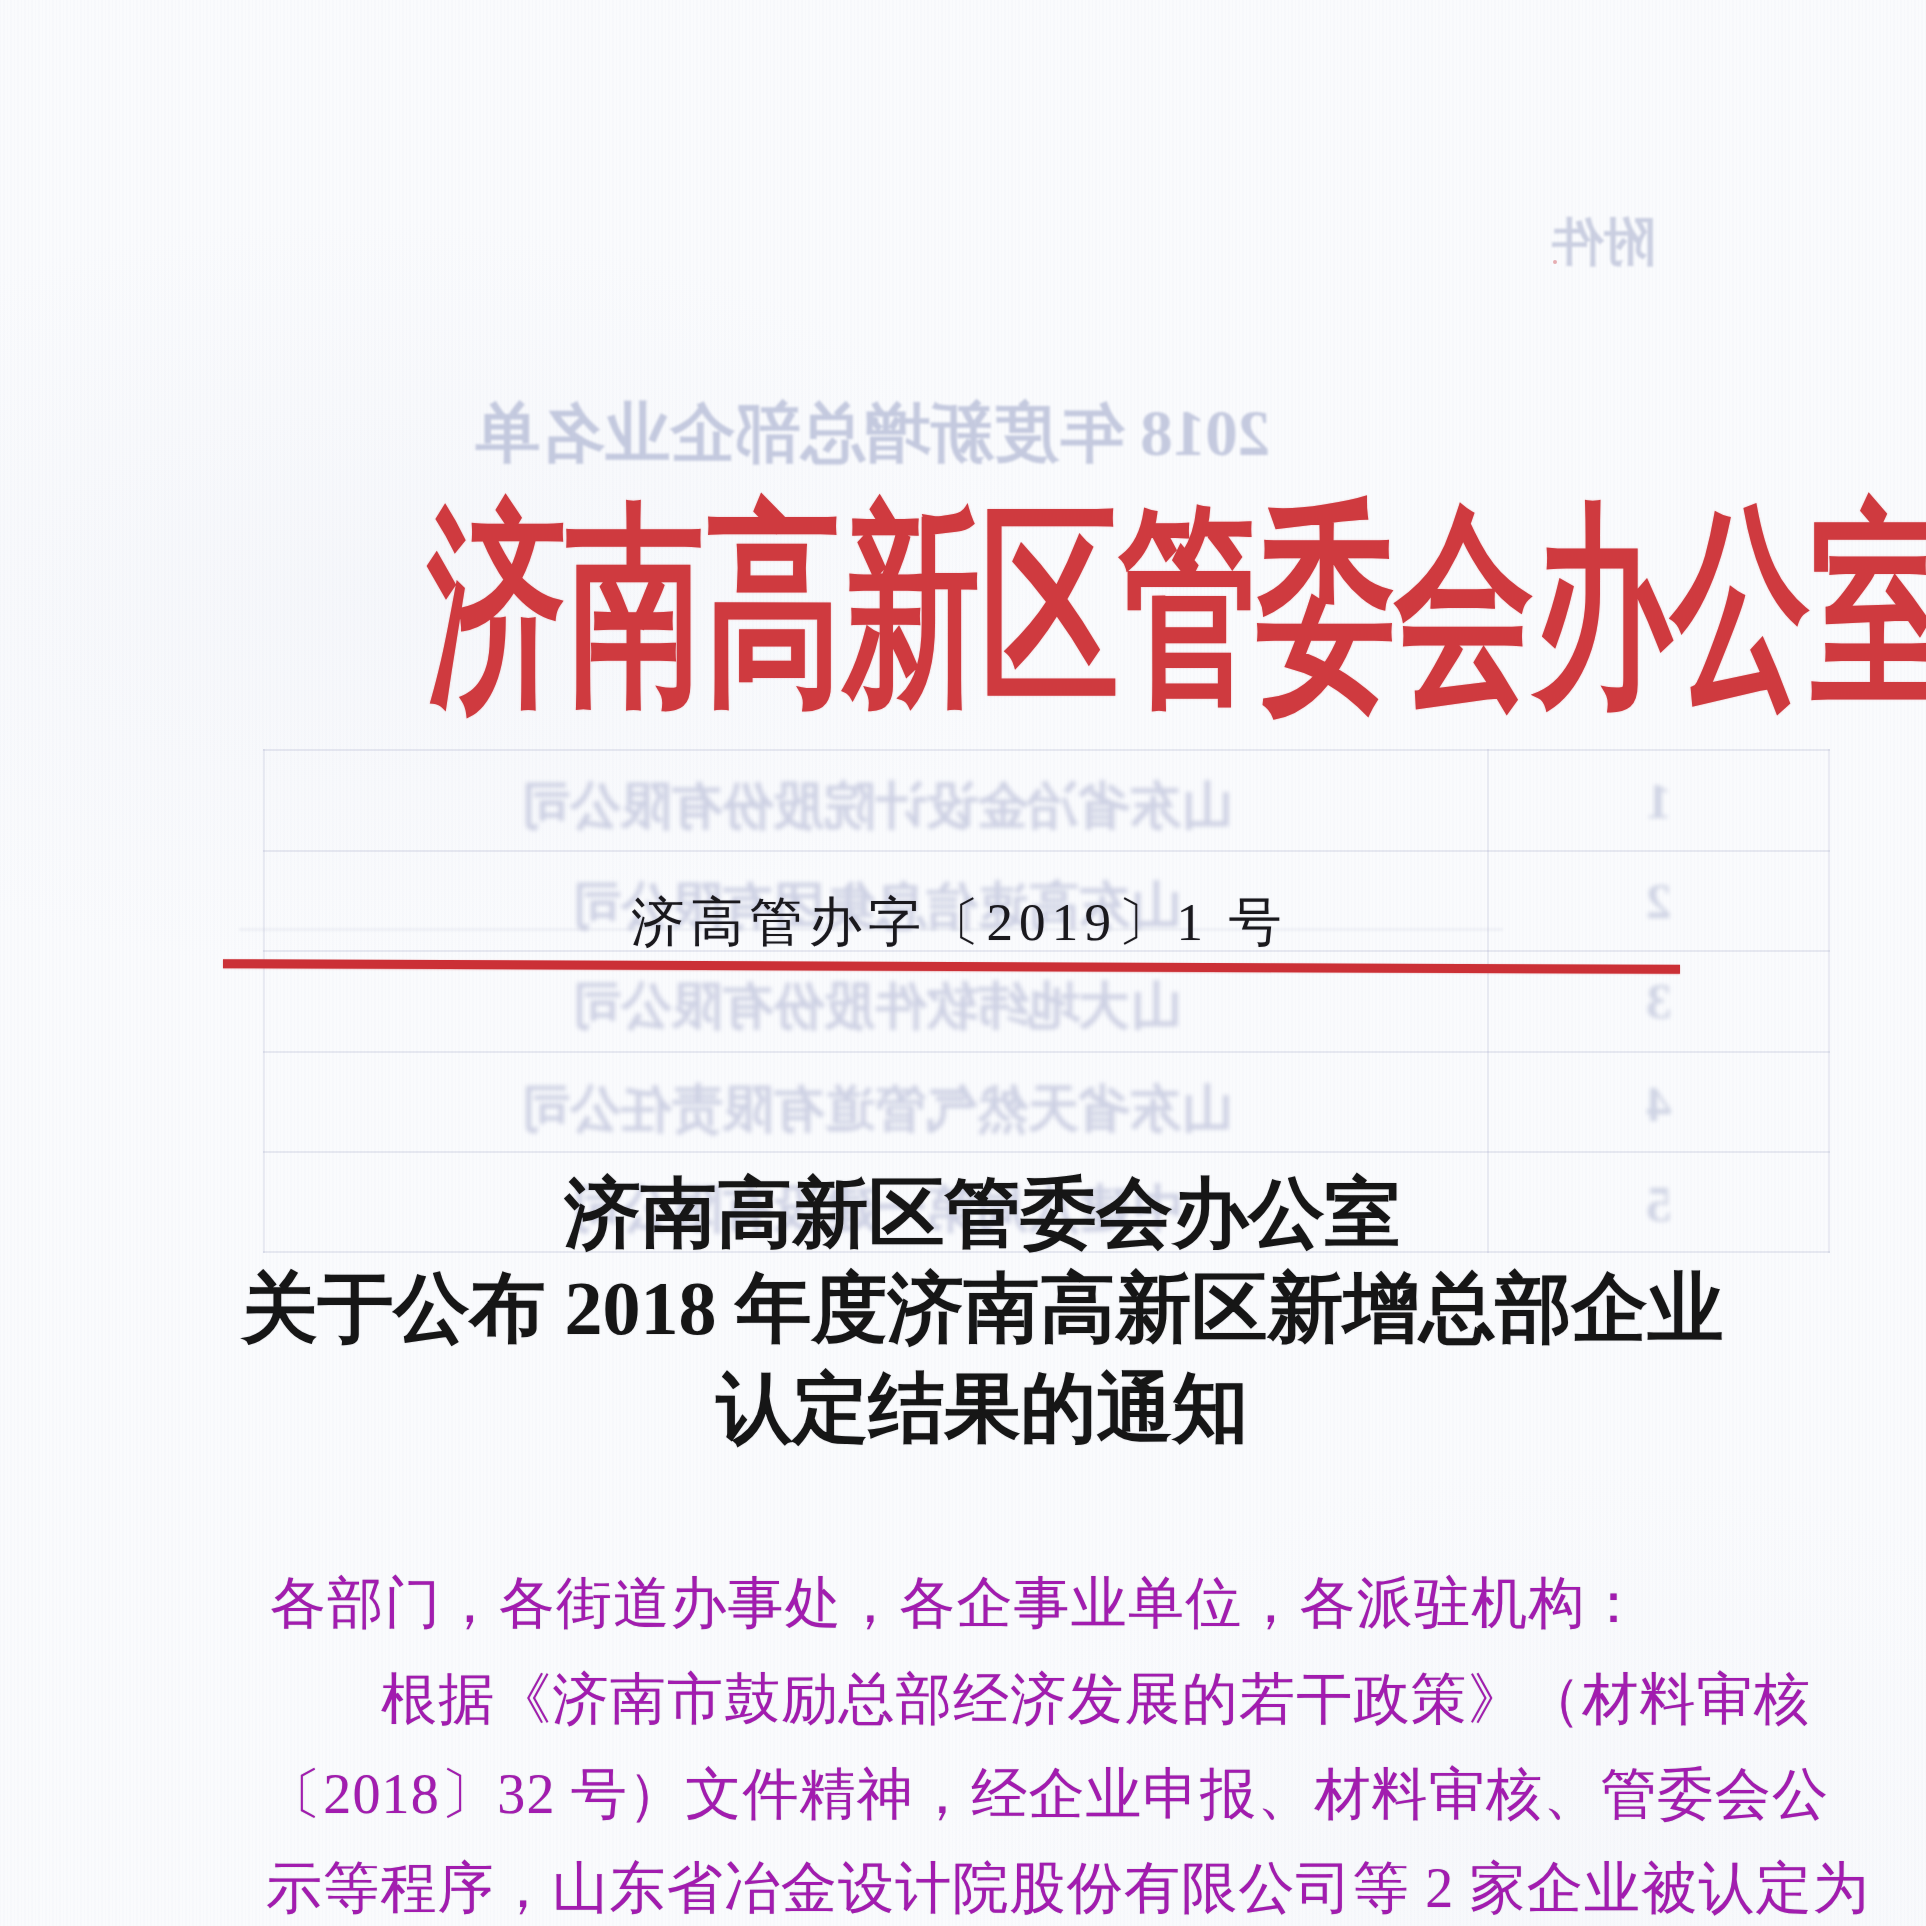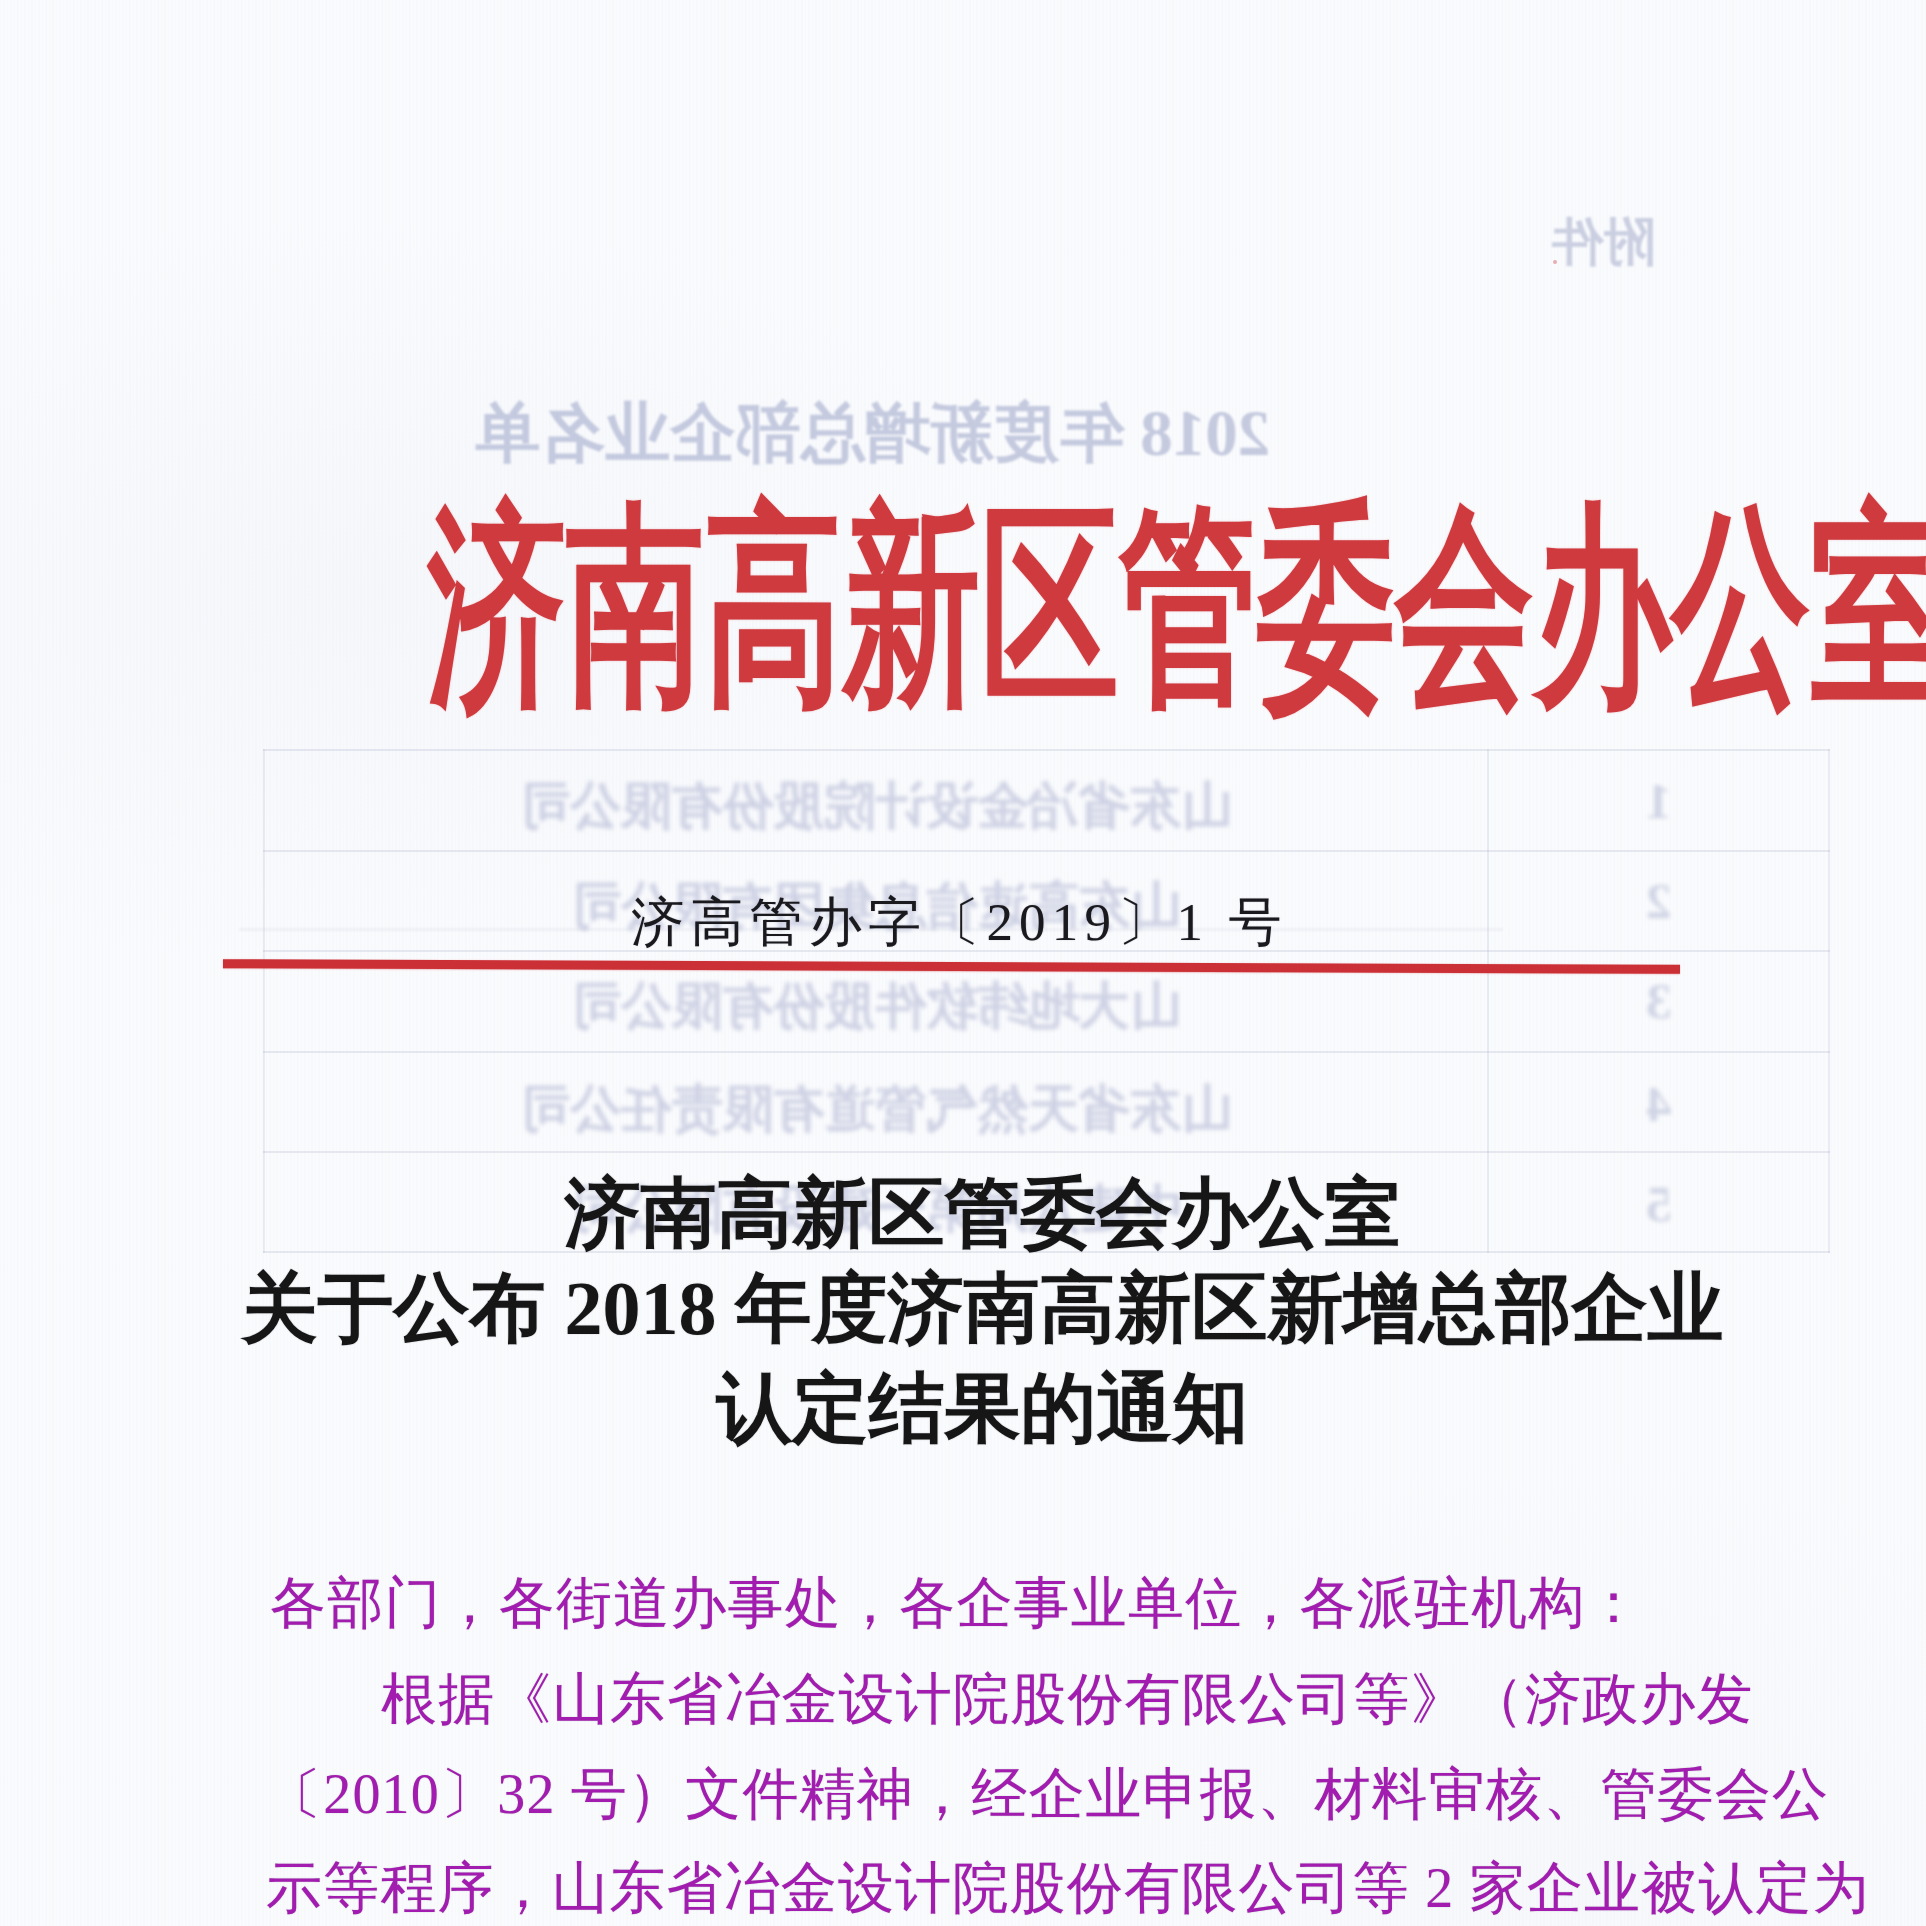--- a/index.html
+++ b/index.html
@@ -108,16 +108,16 @@
 
 <div class="abs doc-number">济高管办字〔2019〕1 号</div>
 
 <div class="abs red-rule"></div>
 
 <div class="abs doc-title doc-title-1">济南高新区管委会办公室</div>
 <div class="abs doc-title doc-title-2">关于公布 2018 年度济南高新区新增总部企业</div>
 <div class="abs doc-title doc-title-3">认定结果的通知</div>
 
 <div class="abs body-line salutation">各部门，各街道办事处，各企事业单位，各派驻机构：</div>
-<div class="abs body-line para-1">根据《山东省冶金设计院股份有限公司等》（济政办发</div>
-<div class="abs body-line para-2">〔2010〕32 号）文件精神，经企业申报、材料审核、管委会公</div>
+<div class="abs body-line para-1">根据《济南市鼓励总部经济发展的若干政策》（材料审核</div>
+<div class="abs body-line para-2">〔2018〕32 号）文件精神，经企业申报、材料审核、管委会公</div>
 <div class="abs body-line para-3">示等程序，山东省冶金设计院股份有限公司等 2 家企业被认定为</div>
 
 
 </body></html>

